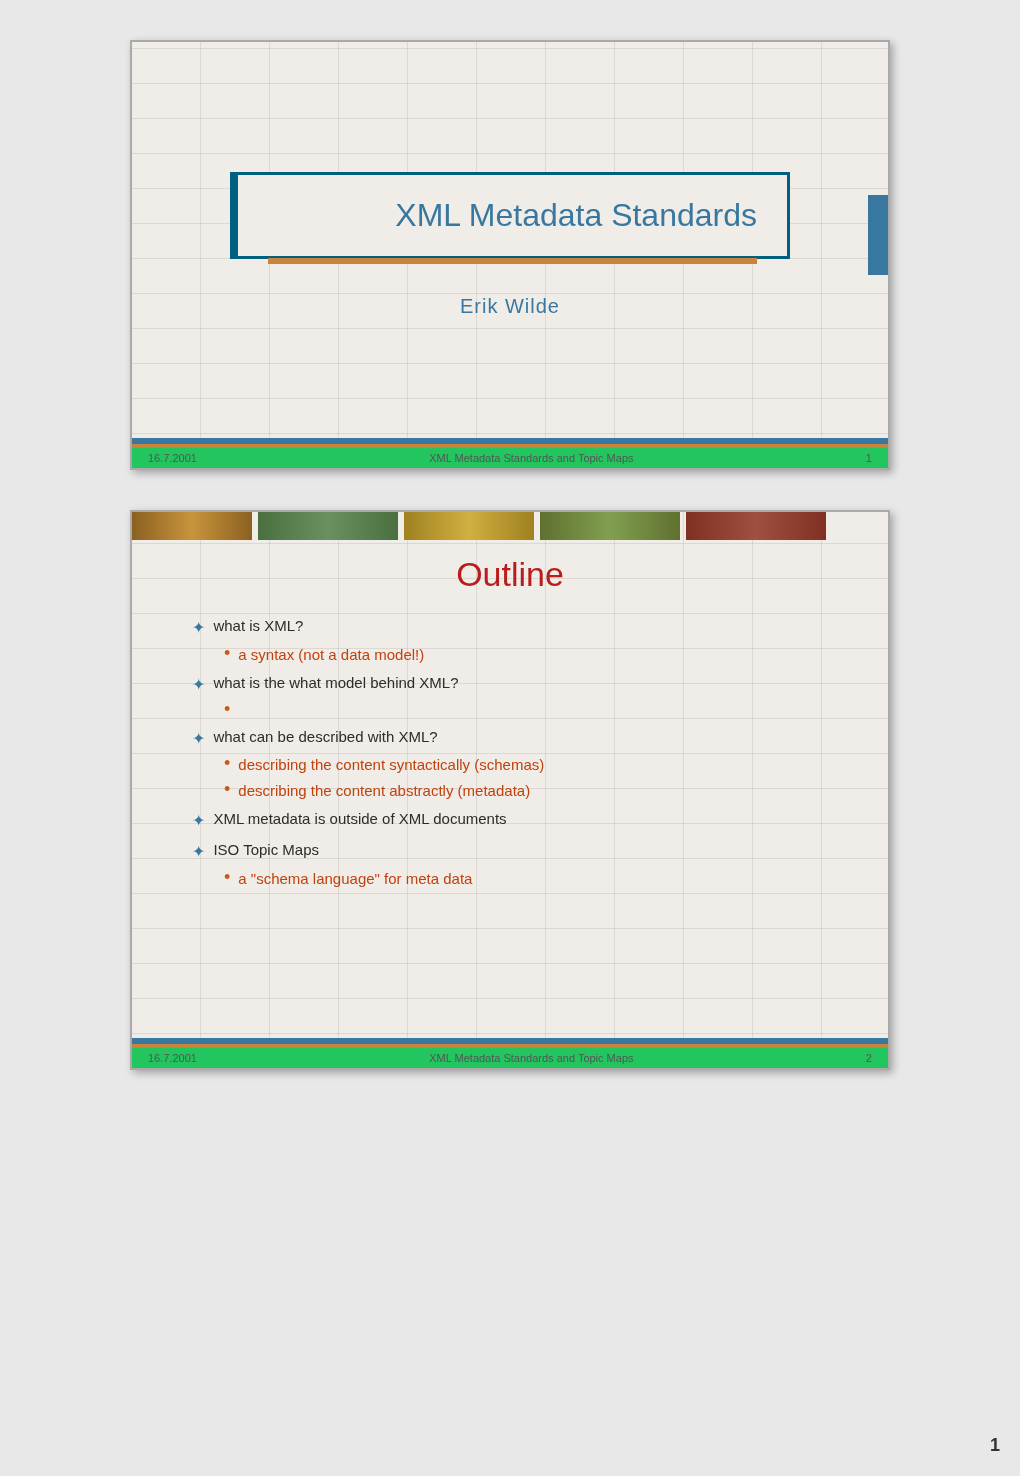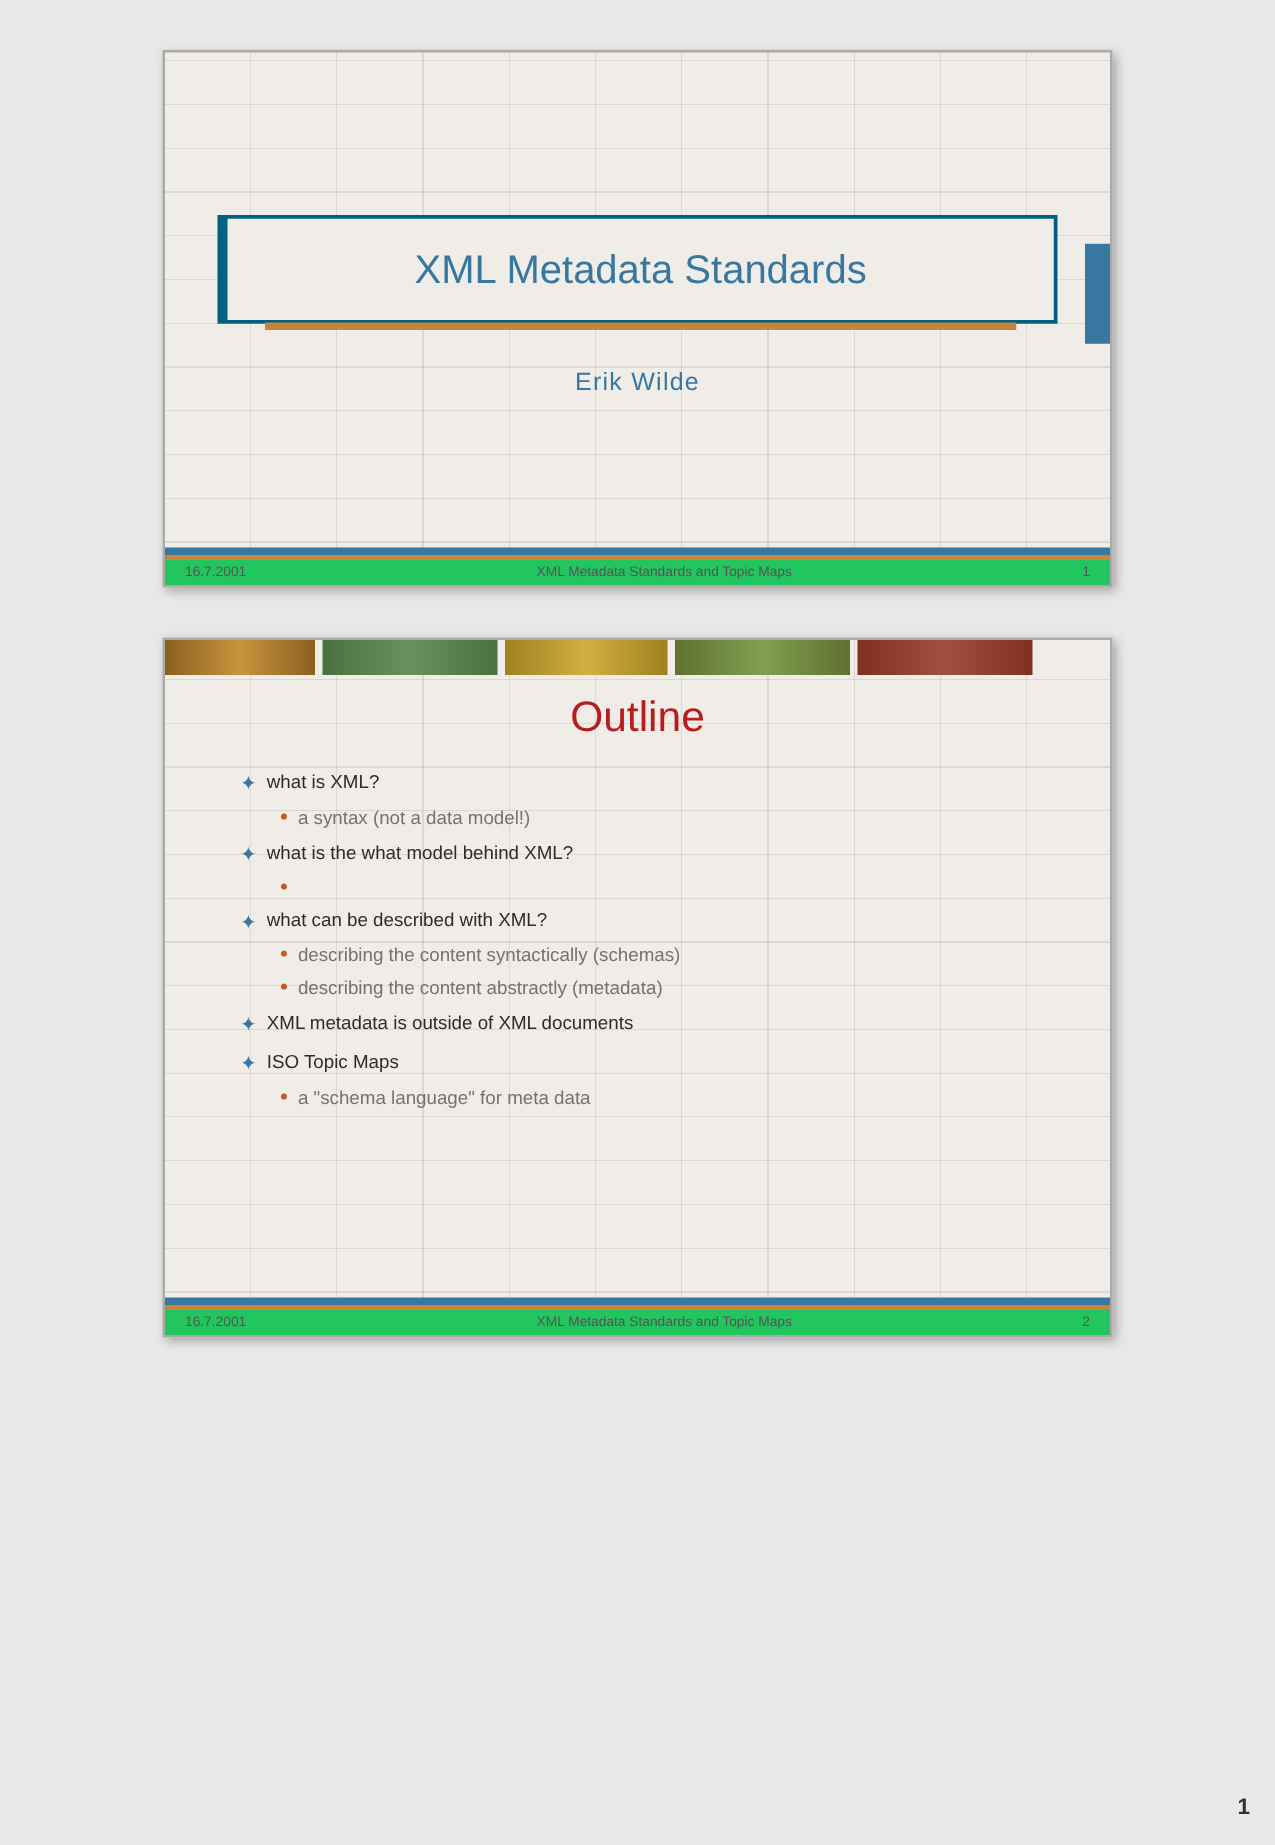--- a/index.html
+++ b/index.html
@@ -44,26 +44,26 @@
       position: relative;
       z-index: 1;
       height: 100%;
       display: flex;
       flex-direction: column;
       align-items: center;
       justify-content: center;
     }
 
     .title-box {
-      width: 672px;
+      width: 560px;
       background: #f0ede8;
       border: 3px solid #006080;
       border-left: 8px solid #006080;
       padding: 20px 30px;
-      text-align: center;
+      text-align: right;
       position: relative;
       margin-top: -20px;
     }
 
     .title-box::after {
       content: '';
       position: absolute;
       bottom: -8px;
       left: 30px;
       right: 30px;
@@ -226,21 +226,21 @@
     }
 
     .bullet-dot {
       color: #c85820;
       font-size: 18px;
       flex-shrink: 0;
       line-height: 1.2;
     }
 
     .sub-text {
-      color: #737373;
+      color: #c2410c;
     }
 
     
     .page-number {
       position: absolute;
       bottom: 20px;
       right: 20px;
       font-size: 18px;
       font-weight: bold;
       color: #333;

